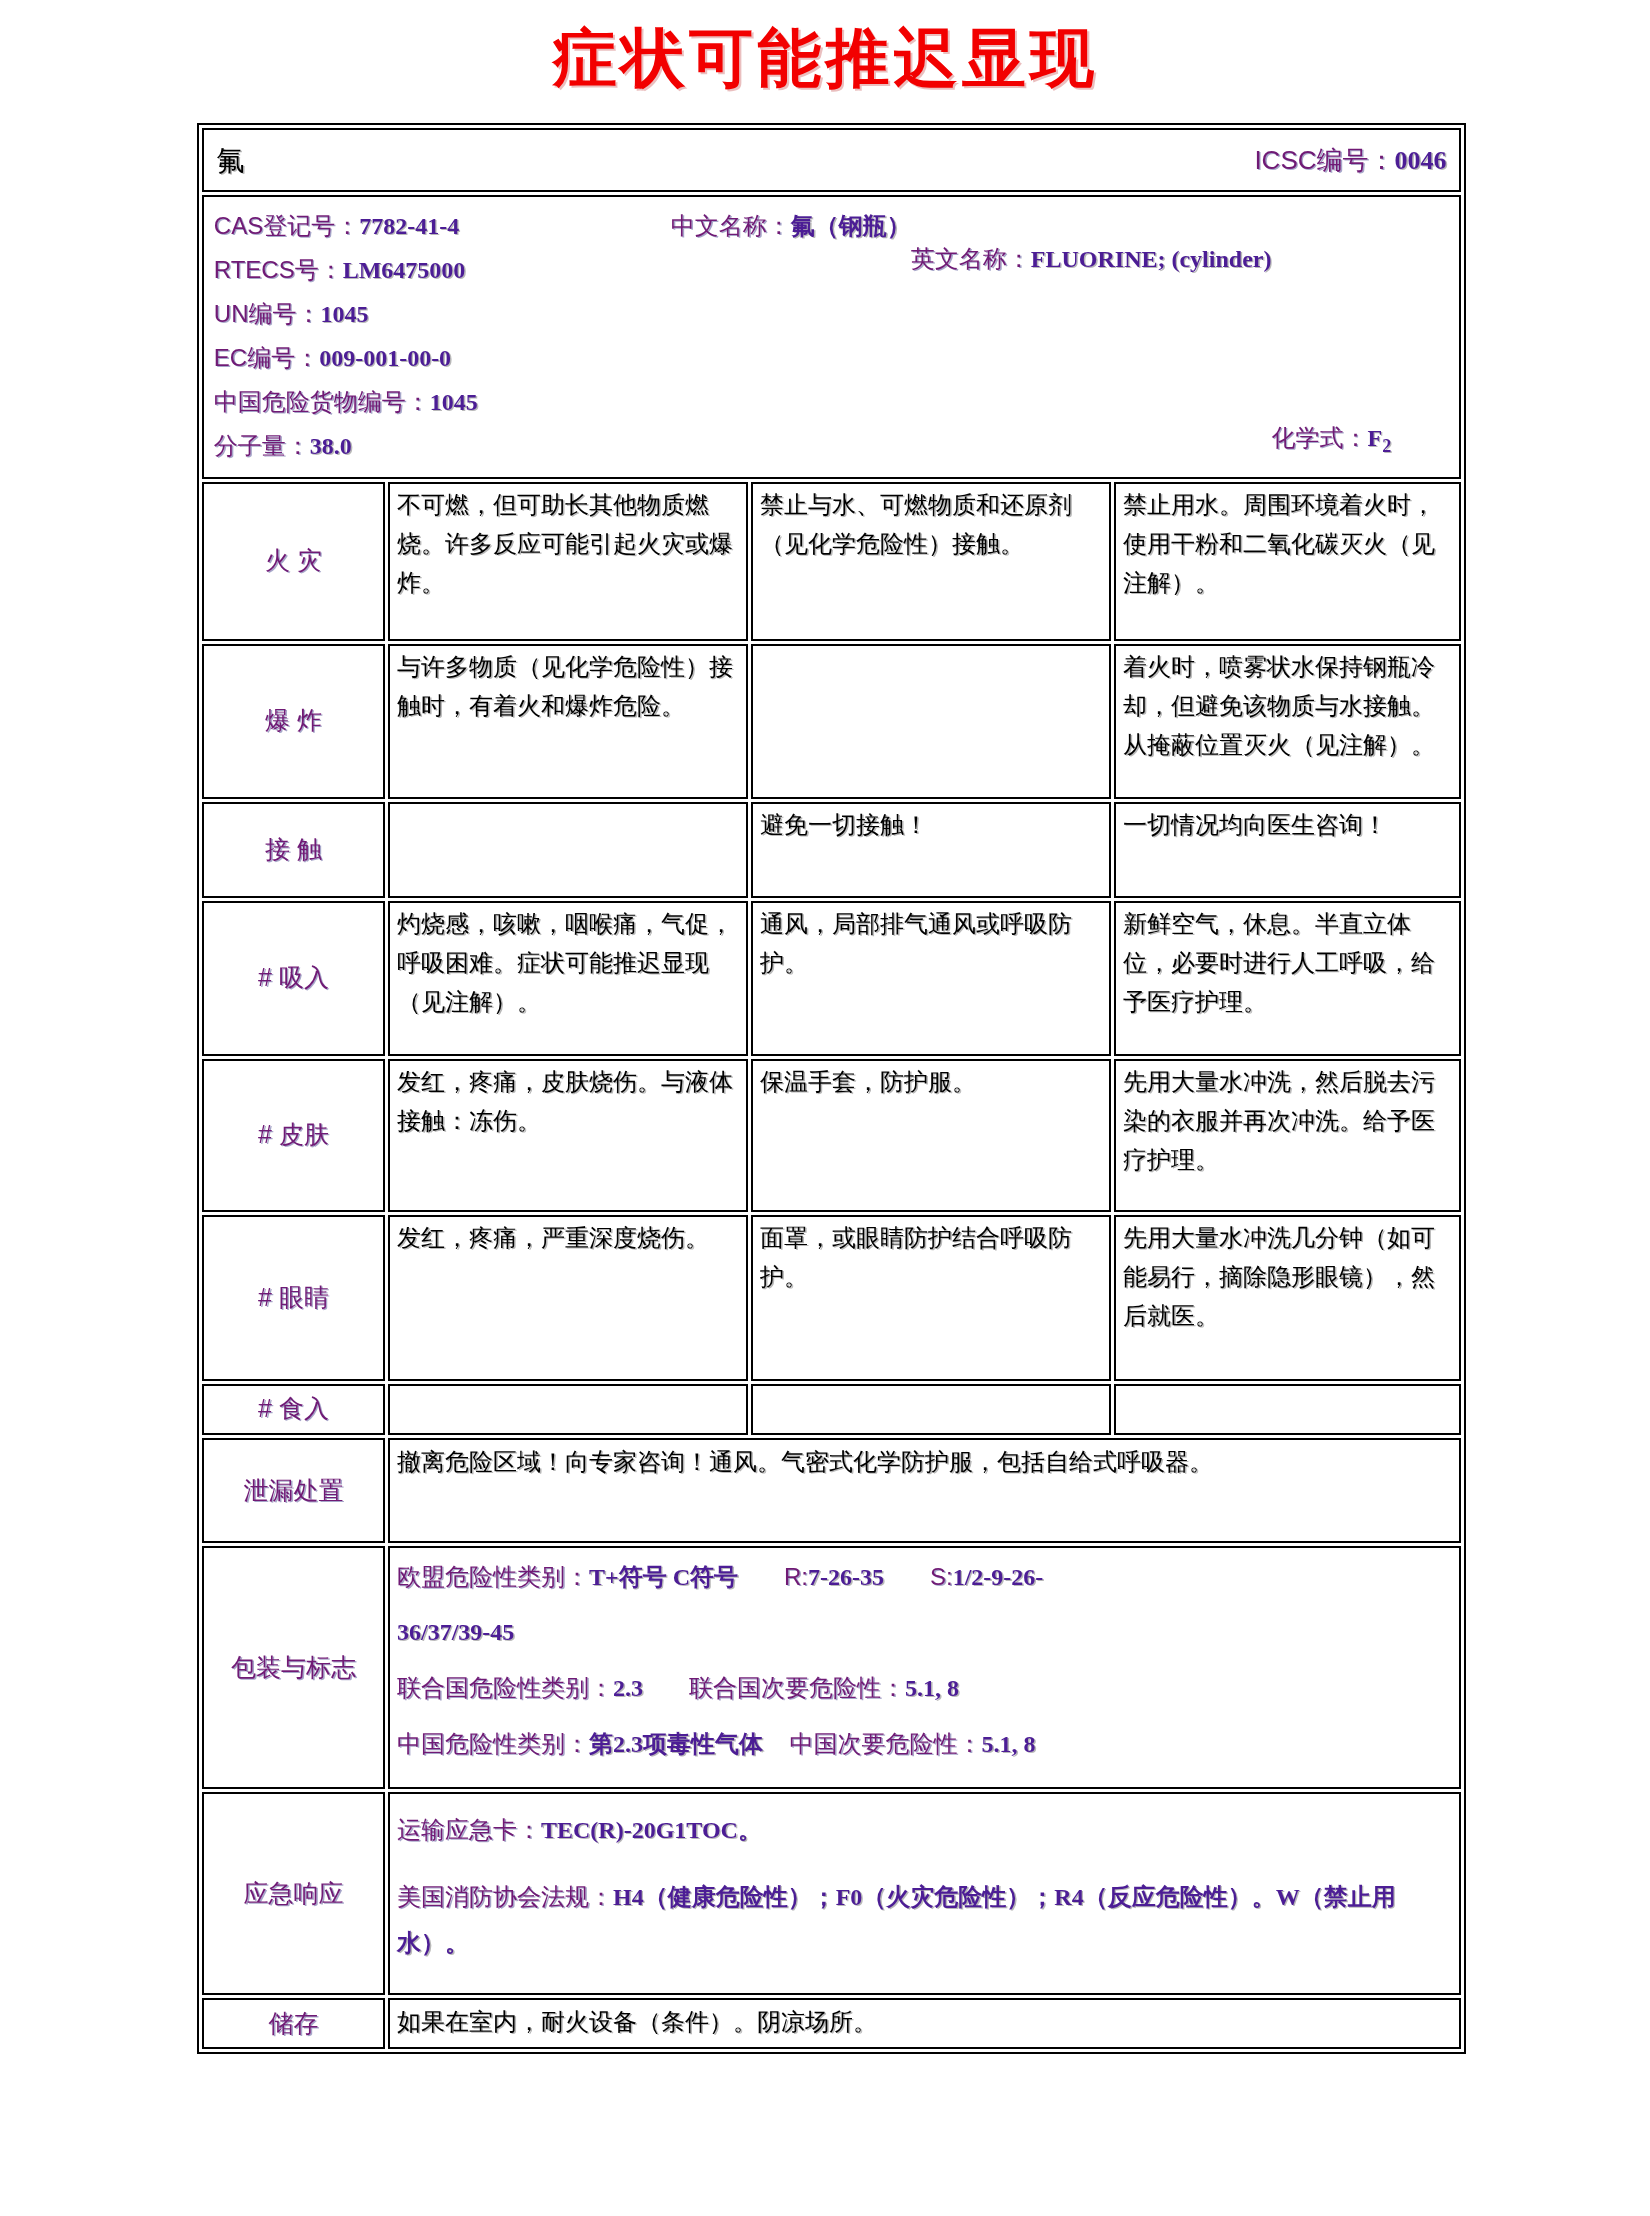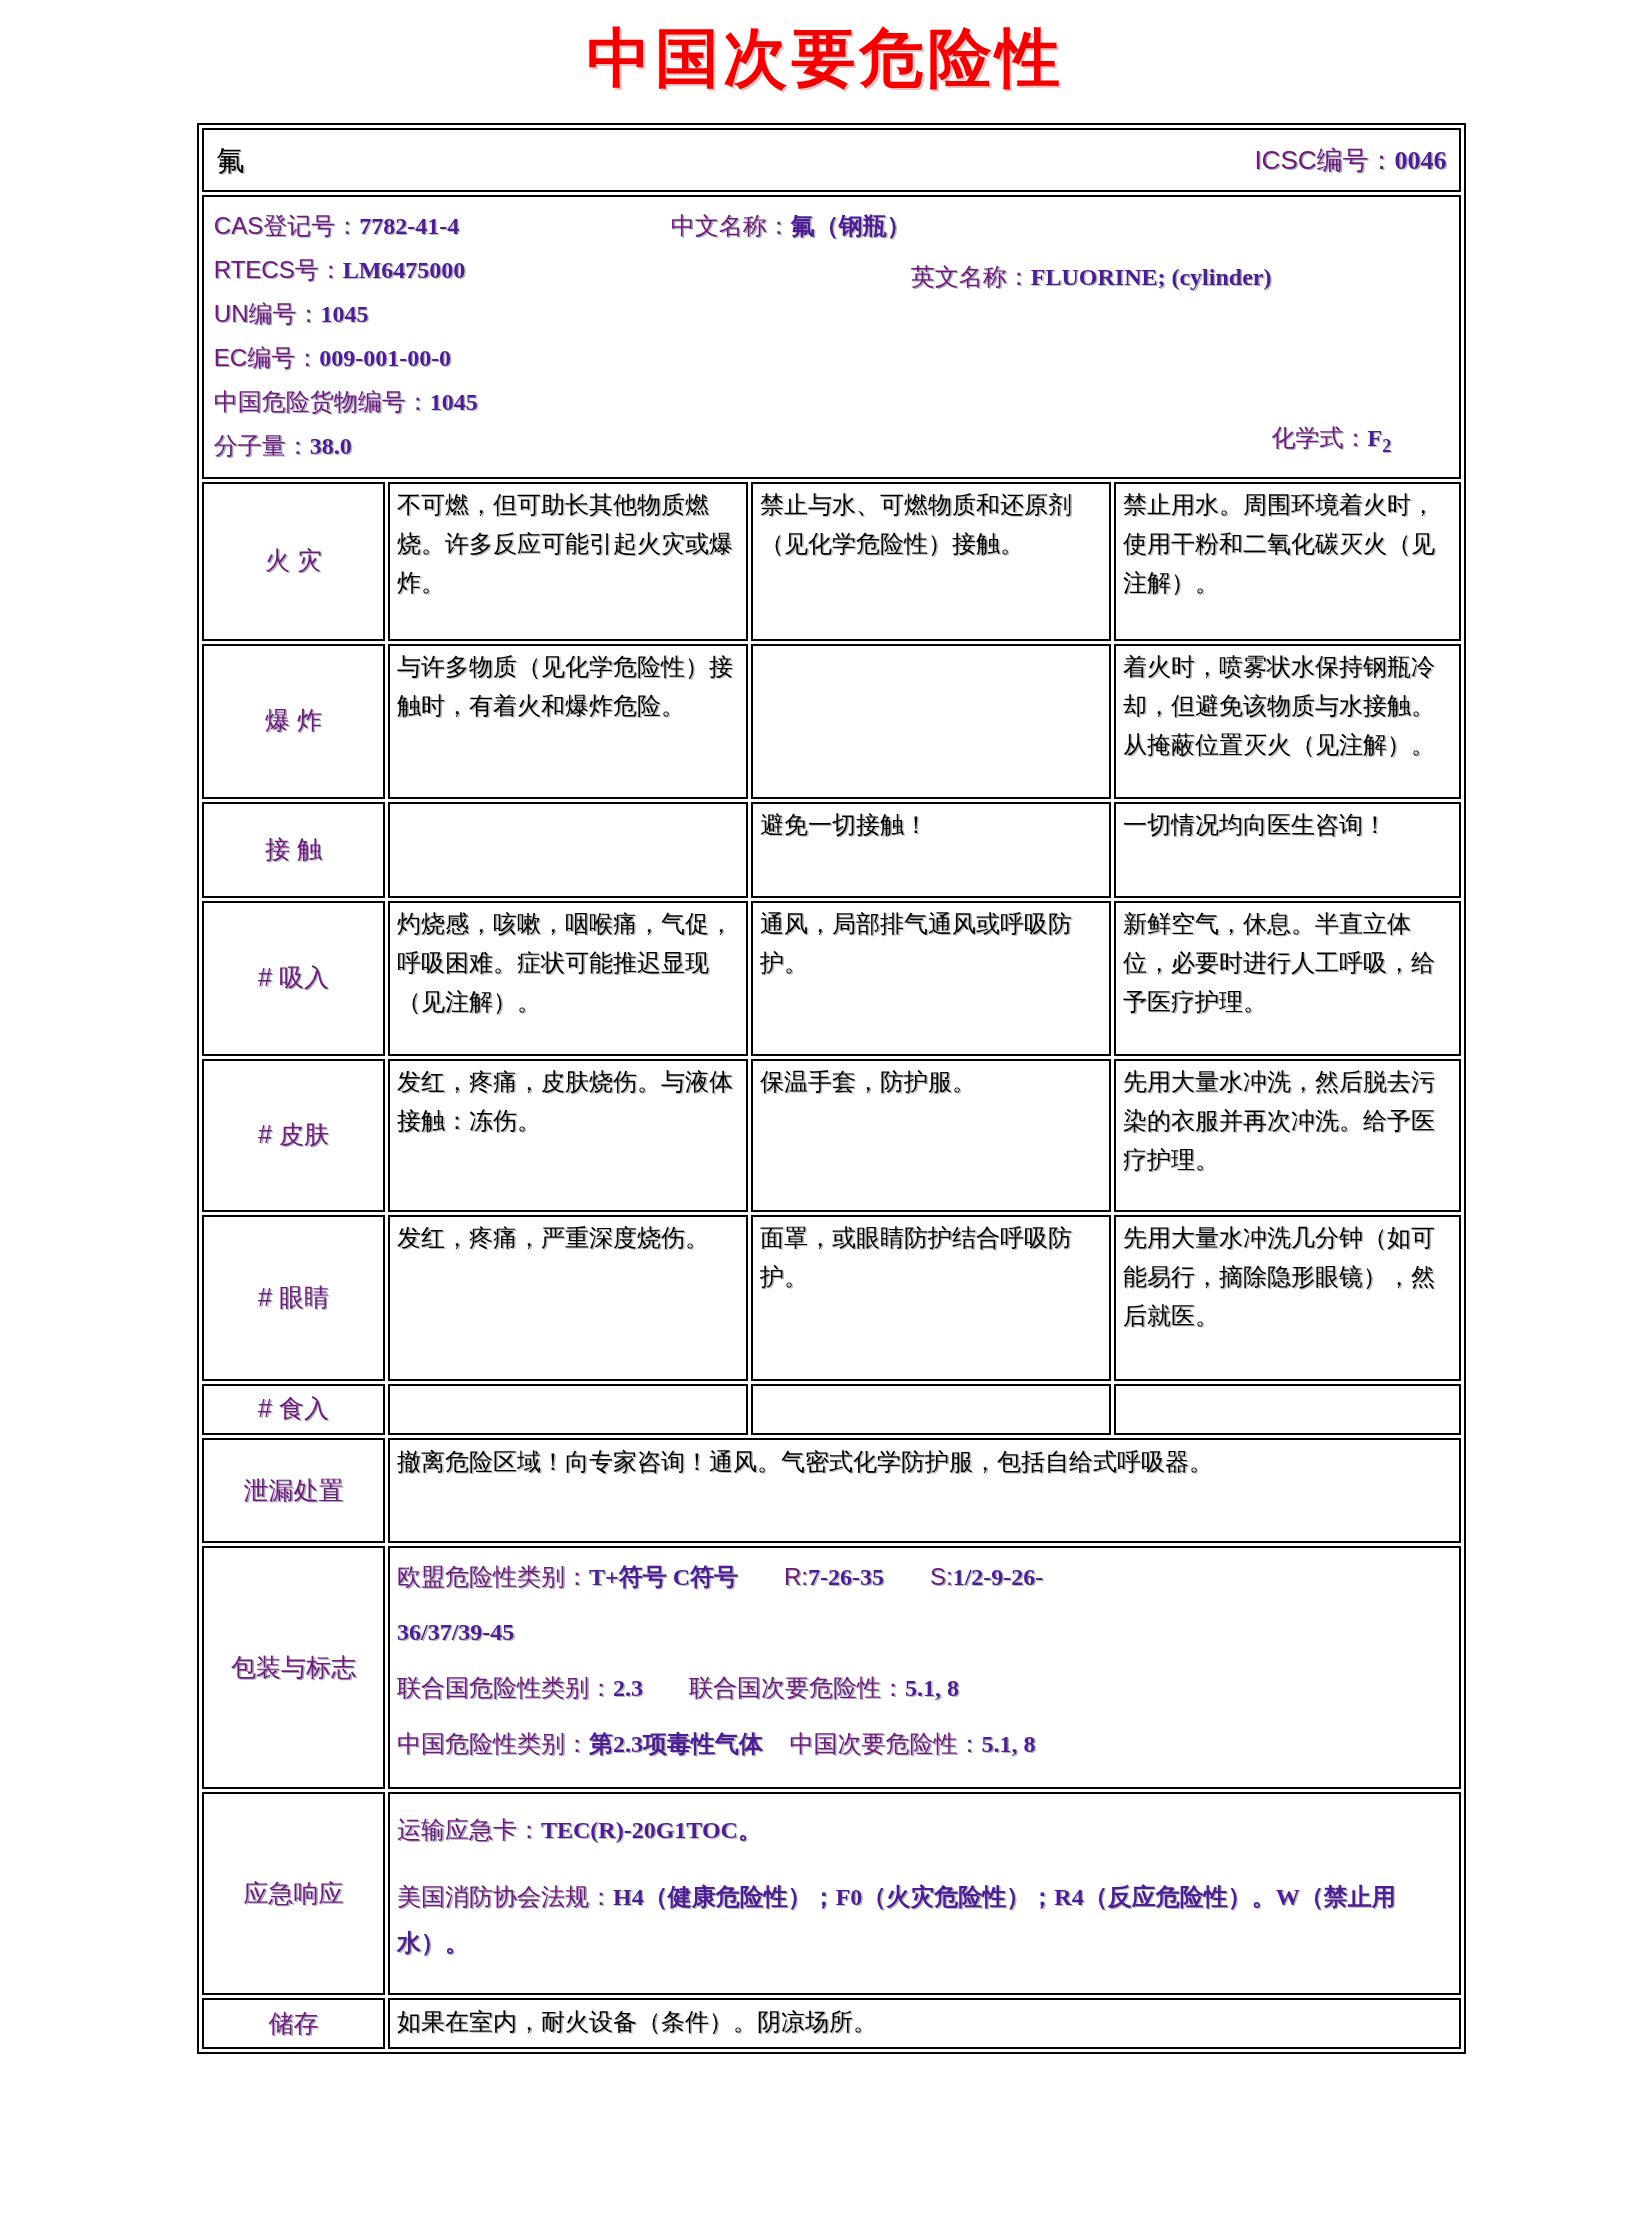--- a/index.html
+++ b/index.html
@@ -39,33 +39,33 @@
   .th { text-align:center; vertical-align:middle; font-size:26px; }
   .cell-head1 { vertical-align:middle; padding:7px 12.5px; }
   .head1-flex { display:flex; justify-content:space-between; align-items:center; }
   .substance { font-size:28px; }
   .icsc { font-size:26px; }
   
   .id-flex { display:flex; padding:4.2px 2.8px 2.8px 2.8px; }
   .id-left { width:457px; flex:none; }
   .id-right { flex:1; display:flex; flex-direction:row; min-height:250px;text-align:center; }
   .id-line { line-height:44px; white-space:nowrap; }
-  .en-line { margin-top:51px; }
+  .en-line { margin-top:33px; }
   .formula-line { margin-top:auto; }
   sub.fsub { font-size:18px; }
   
   .cell-pack p { margin:7px 0 18px 0; line-height:1.55; }
   .cell-emerg p { margin:9.8px 0 21px 0; line-height:1.9; }
   .gap-sm { margin-right:26.5px; }
   .gap-md { margin-right:46px; }
 </style>
 </head>
 <body>
 
-<div class="title">中国次要危险性</div>
+<div class="title">症状可能推迟显现</div>
 
 <table class="card">
   <colgroup>
     <col style="width:183px">
       <col style="width:360px">
       <col style="width:360px">
       <col style="width:347px">
   </colgroup>
 
   <tbody>

